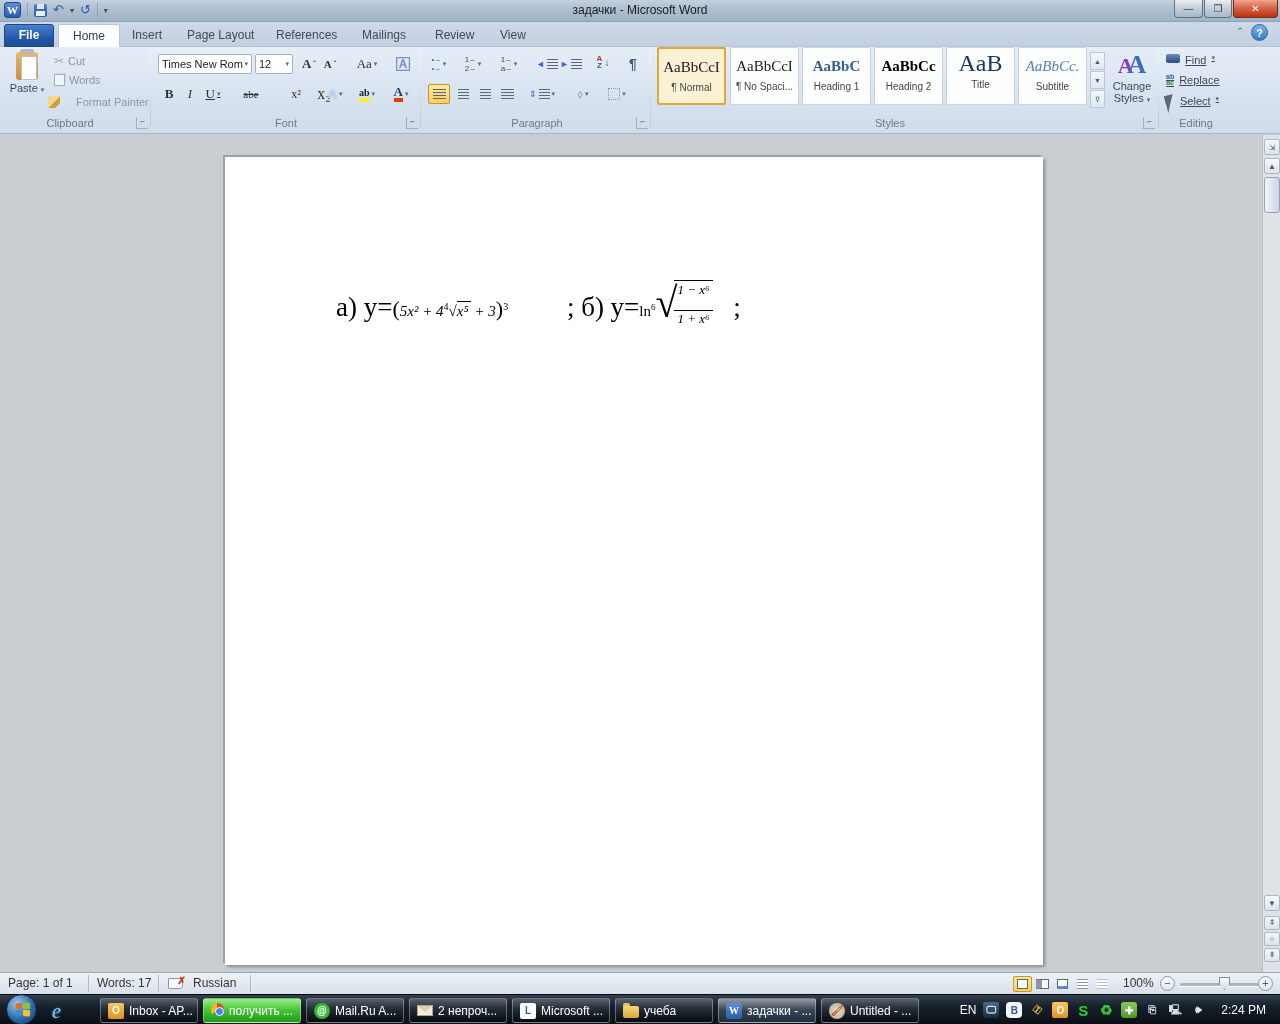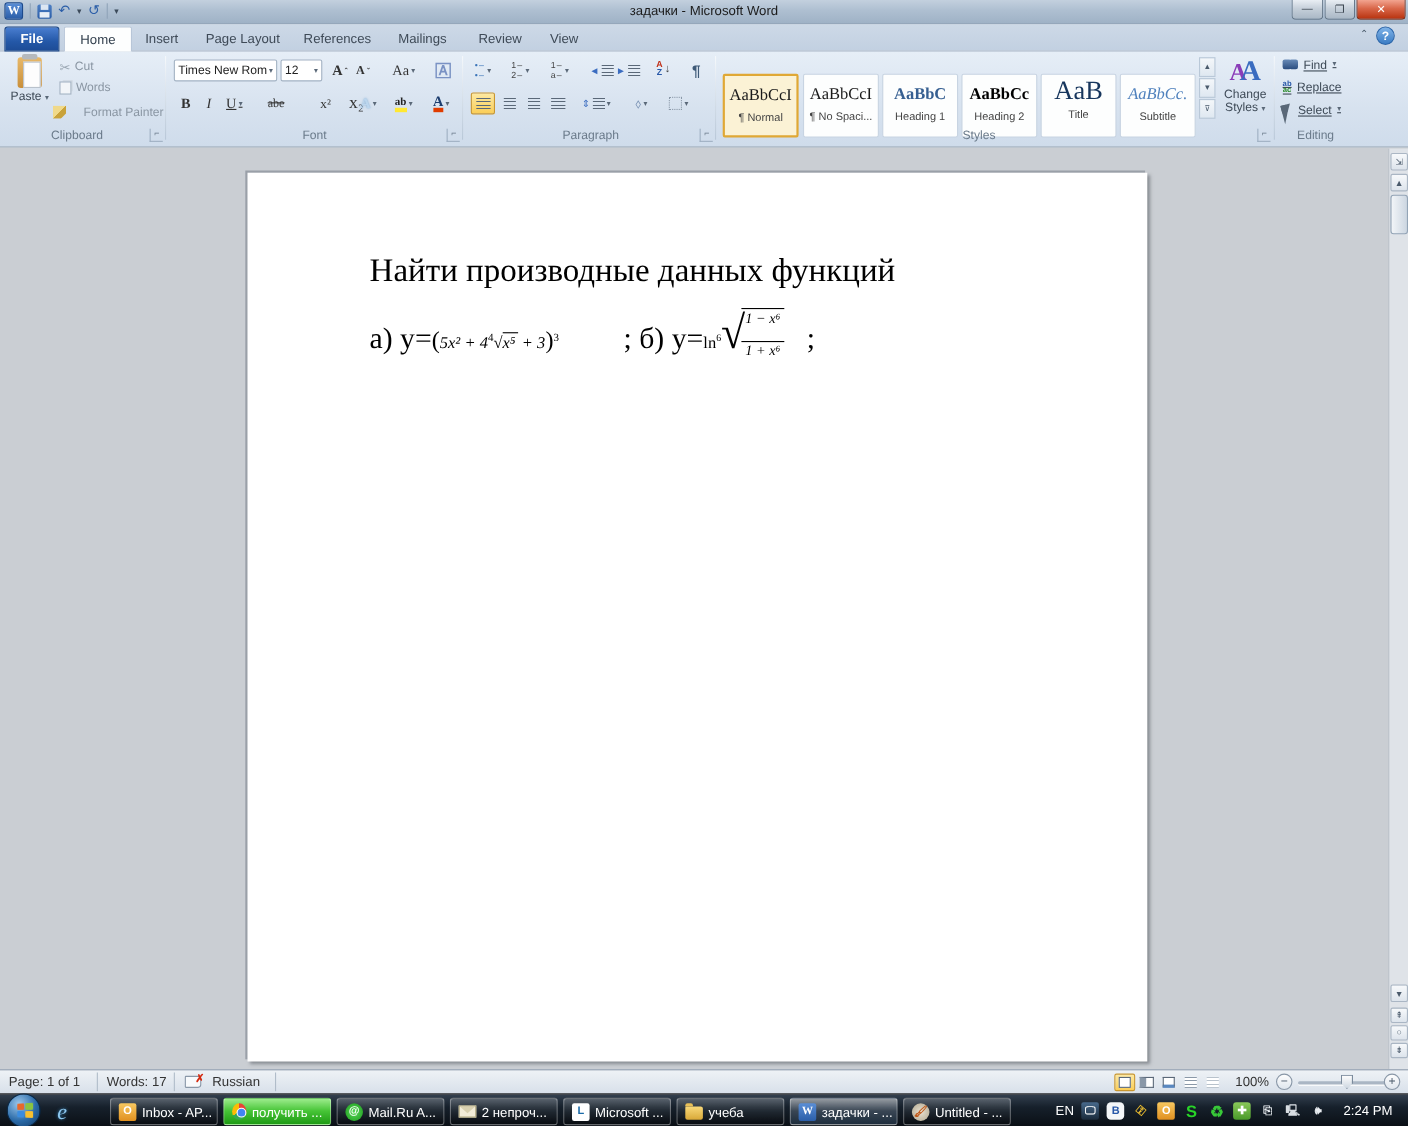--- a/index.html
+++ b/index.html
@@ -74,21 +74,21 @@
   
   .pico { position:absolute; width:22px; height:20px; display:flex; align-items:center; justify-content:center; gap:2px; }
   .lines { width:13px; height:11px; background:repeating-linear-gradient(#5a6878 0 1px,transparent 1px 3px); }
   .lines.short { background:repeating-linear-gradient(#5a6878 0 1px,transparent 1px 3px); width:11px; }
   .pico.active { background:linear-gradient(#fde9a2,#fbce58); border:1px solid #c9962e; border-radius:2px; }
   .bullets { font-size:8px; color:#3a74b8; letter-spacing:1px; }
   .sortAZ { font-size:8px; font-weight:bold; line-height:7px; text-align:center; }
   .pilcrow { font-size:14px; color:#3e5a78; font-weight:bold; }
 
   
-  .stylechip { position:absolute; top:20px; width:69px; height:58px; background:#fdfefe; border:1px solid #c8d4e2; border-radius:2px; text-align:center; }
+  .stylechip { position:absolute; top:0; width:69px; height:58px; background:#fdfefe; border:1px solid #c8d4e2; border-radius:2px; text-align:center; }
   .stylechip.selected { border:2px solid #e0a835; background:#fbf2d5; }
   .chip-prev { display:block; margin-top:10px; font-family:"Liberation Serif",serif; font-size:15px; color:#1a1a1a; }
   .chip-name { display:block; margin-top:6px; font-size:10px; color:#444; }
   .styles-scroll { position:absolute; width:15px; height:18px; border:1px solid #b9c8d8; background:linear-gradient(#f4f7fa,#dfe8f1);
     font-size:7px; color:#4a5a6b; text-align:center; line-height:17px; }
   .chgA1 { color:#8a3cb8; font-size:22px; font-weight:bold; font-family:"Liberation Serif",serif; }
   .chgA2 { color:#3a6cc0; font-size:26px; font-weight:bold; font-family:"Liberation Serif",serif; margin-left:-6px; }
 
   
   .edit-item { position:absolute; display:flex; gap:5px; font-size:11px; color:#3e4a57;text-decoration:underline; }
@@ -393,21 +393,20 @@
     <span class="sel-ico"></span>
     <span>Select</span>
     <span class="ddarrow">▾</span>
   </div>
   <div class="grp-label" style="left:1136px; width:120px;">Editing</div>
 </div>
 
 <div class="docarea">
   <div class="page doc-serif">
 
-    <div class="heading">Найти производные данных функций</div>
 
     <div class="mline" style="left:111px; top:122px;">
       <span class="big">а) y=</span><span class="math"><span style="font-size:22px;font-style:normal;">(</span><span>5x² + 4</span><span class="sup up">4</span><span class="up">√</span><span class="rad-bar">x⁵</span><span> + 3</span><span style="font-size:22px;font-style:normal;">)</span><span class="sup up">3</span></span>
       <span class="big" style="margin-left:52px;">;</span>
       <span class="big">б) y=</span><span class="math up" style="font-style:normal;">ln</span><span class="math"><span class="sup up" style="font-size:9px;">6</span></span><span class="bigroot">
           <span class="root-sign doc-serif">√</span>
           <span class="root-top"><span class="frac"><span class="num">1 − x⁶</span><span class="den">1 + x⁶</span></span></span>
         </span>
       <span class="big" style="margin-left:14px;">;</span>
     </div>

